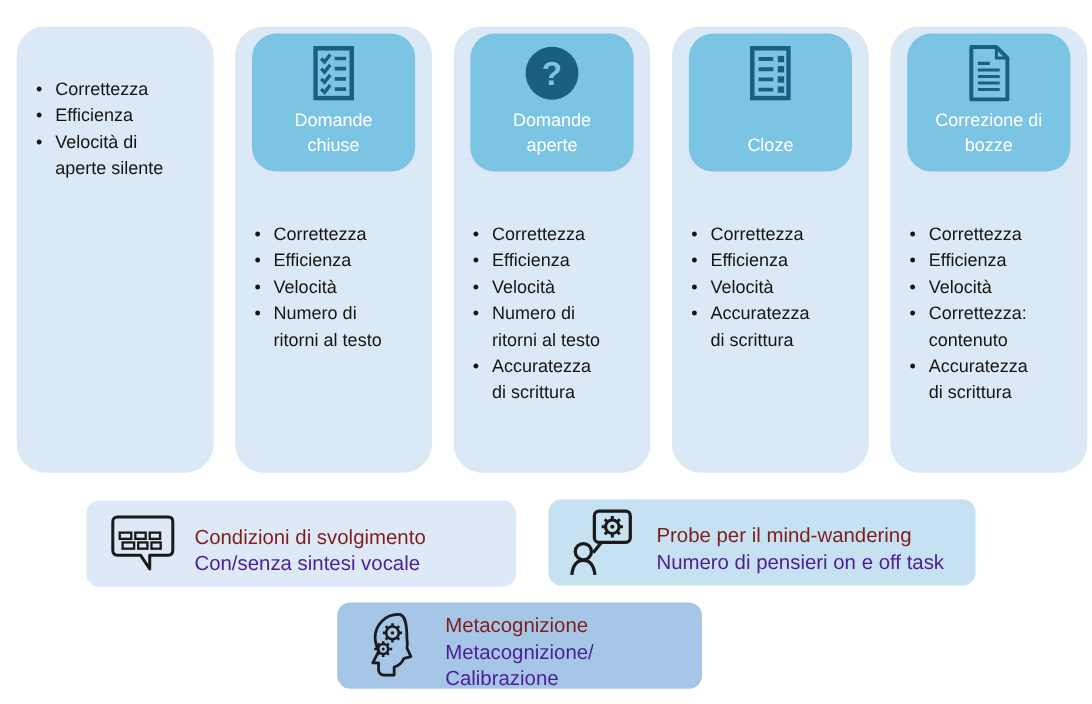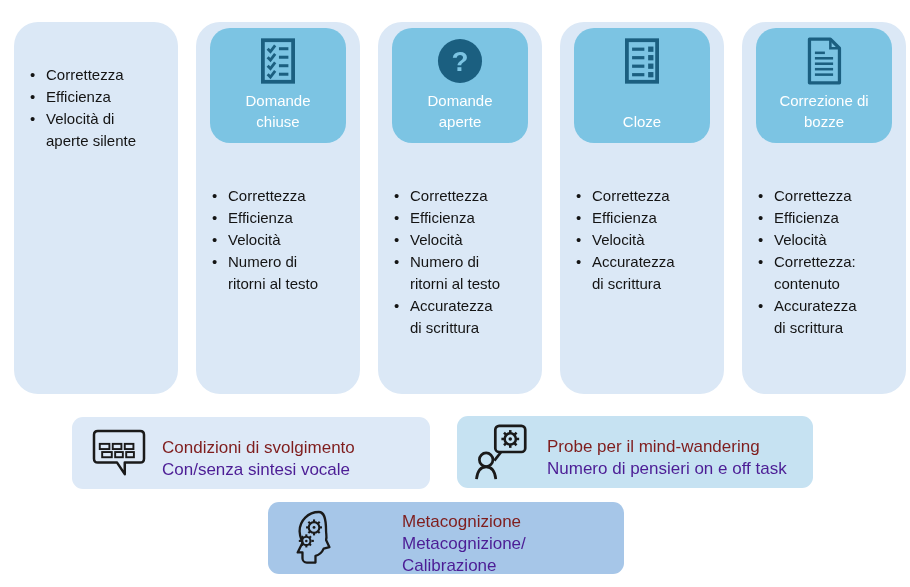--- a/index.html
+++ b/index.html
@@ -31,21 +31,21 @@
     position:relative;font-size:15px;line-height:22px;color:var(--body-text);
   }
   .bullet::before{content:"\2022";position:absolute;left:-16px;top:0;color:var(--body-text);}
   
   .bcard{
     position:absolute;display:flex;align-items:center;
     border-radius:11px;padding-left:16px;box-sizing:border-box;
   }
   .card-a{left:72px;top:417px;width:358px;height:72px;background:var(--card-a-bg);}
   .card-b{left:457px;top:416px;width:356px;height:72px;background:var(--card-b-bg);}
-  .card-c{left:268px;top:502px;width:356px;height:72px;background:var(--card-c-bg);gap:44px;}
+  .card-c{left:281px;top:502px;width:304px;height:72px;background:var(--card-c-bg);}
   .bicon{width:62px;flex:0 0 auto;display:flex;align-items:center;justify-content:center;color:var(--icon-dark);}
   .bicon svg{display:block;}
   .btext{margin-left:12px;}
   .btitle{font-weight:normal;font-size:17px;line-height:22px;color:#7f1d1d;margin-top:12px;}
   .bsub{font-size:17px;line-height:22px;color:#4c1d95;}
   
   svg .s{stroke:currentColor;fill:none;}
   svg .f{fill:currentColor;stroke:none;}
   svg text{font-family:"Liberation Sans",sans-serif;}
 </style>

